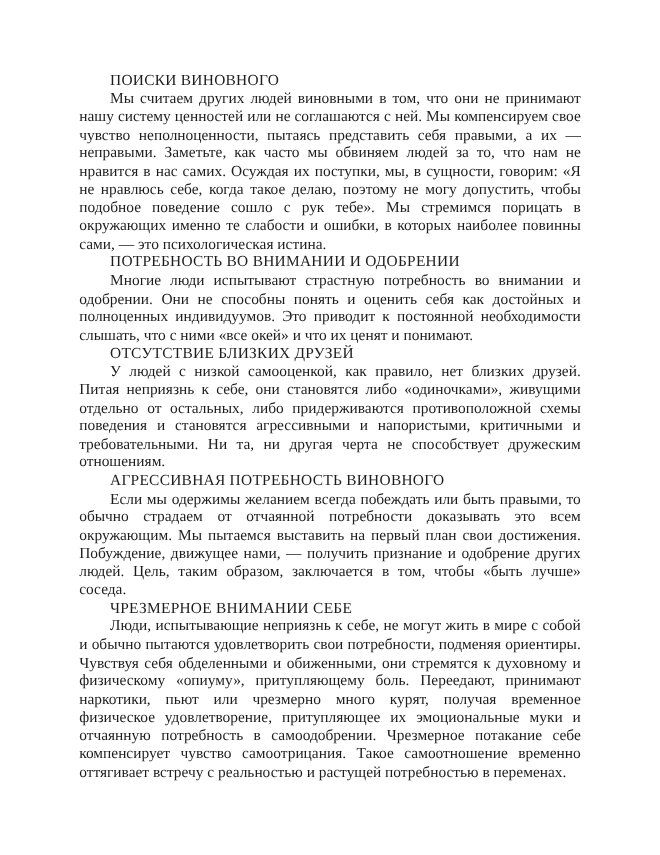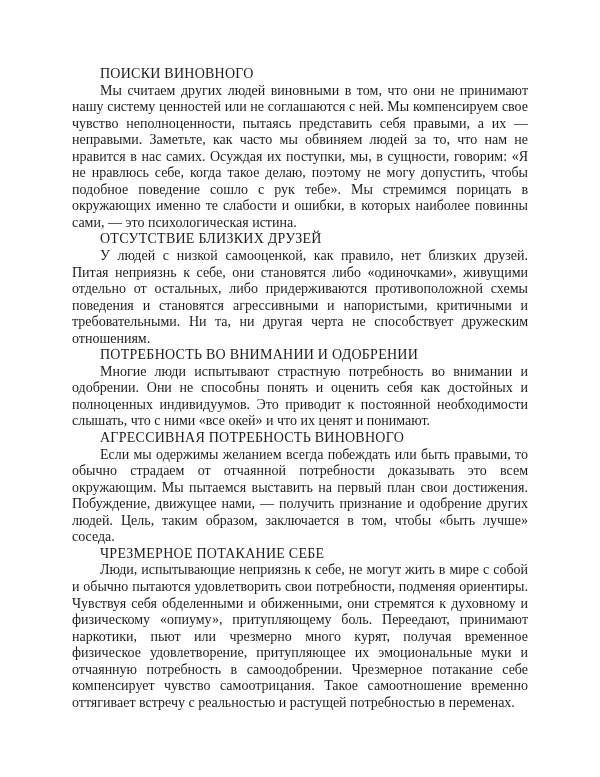--- a/index.html
+++ b/index.html
@@ -49,33 +49,33 @@
 
 <div class="page">
   <div class="page-text">
 
     <section>
       <h2 class="section-heading">ПОИСКИ ВИНОВНОГО</h2>
       <p class="section-paragraph">Мы считаем других людей виновными в том, что они не принимают нашу систему ценностей или не соглашаются с ней. Мы компенсируем свое чувство неполноценности, пытаясь представить себя правыми, а их — неправыми. Заметьте, как часто мы обвиняем людей за то, что нам не нравится в нас самих. Осуждая их поступки, мы, в сущности, говорим: «Я не нравлюсь себе, когда такое делаю, поэтому не могу допустить, чтобы подобное поведение сошло с рук тебе». Мы стремимся порицать в окружающих именно те слабости и ошибки, в которых наиболее повинны сами, — это психологическая истина.</p>
     </section>
 
     <section>
-      <h2 class="section-heading">ОТСУТСТВИЕ БЛИЗКИХ ДРУЗЕЙ</h2>
-      <p class="section-paragraph">У людей с низкой самооценкой, как правило, нет близких друзей. Питая неприязнь к себе, они становятся либо «одиночками», живущими отдельно от остальных, либо придерживаются противоположной схемы поведения и становятся агрессивными и напористыми, критичными и требовательными. Ни та, ни другая черта не способствует дружеским отношениям.</p>
+      <h2 class="section-heading">ПОТРЕБНОСТЬ ВО ВНИМАНИИ И ОДОБРЕНИИ</h2>
+      <p class="section-paragraph">Многие люди испытывают страстную потребность во внимании и одобрении. Они не способны понять и оценить себя как достойных и полноценных индивидуумов. Это приводит к постоянной необходимости слышать, что с ними «все окей» и что их ценят и понимают.</p>
     </section>
 
     <section>
-      <h2 class="section-heading">ПОТРЕБНОСТЬ ВО ВНИМАНИИ И ОДОБРЕНИИ</h2>
-      <p class="section-paragraph">Многие люди испытывают страстную потребность во внимании и одобрении. Они не способны понять и оценить себя как достойных и полноценных индивидуумов. Это приводит к постоянной необходимости слышать, что с ними «все окей» и что их ценят и понимают.</p>
+      <h2 class="section-heading">ОТСУТСТВИЕ БЛИЗКИХ ДРУЗЕЙ</h2>
+      <p class="section-paragraph">У людей с низкой самооценкой, как правило, нет близких друзей. Питая неприязнь к себе, они становятся либо «одиночками», живущими отдельно от остальных, либо придерживаются противоположной схемы поведения и становятся агрессивными и напористыми, критичными и требовательными. Ни та, ни другая черта не способствует дружеским отношениям.</p>
     </section>
 
     <section>
       <h2 class="section-heading">АГРЕССИВНАЯ ПОТРЕБНОСТЬ ВИНОВНОГО</h2>
       <p class="section-paragraph">Если мы одержимы желанием всегда побеждать или быть правыми, то обычно страдаем от отчаянной потребности доказывать это всем окружающим. Мы пытаемся выставить на первый план свои достижения. Побуждение, движущее нами, — получить признание и одобрение других людей. Цель, таким образом, заключается в том, чтобы «быть лучше» соседа.</p>
     </section>
 
     <section>
-      <h2 class="section-heading">ЧРЕЗМЕРНОЕ ПОТАКАНИЕ СЕБЕ</h2>
+      <h2 class="section-heading">ЧРЕЗМЕРНОЕ ВНИМАНИИ СЕБЕ</h2>
       <p class="section-paragraph">Люди, испытывающие неприязнь к себе, не могут жить в мире с собой и обычно пытаются удовлетворить свои потребности, подменяя ориентиры. Чувствуя себя обделенными и обиженными, они стремятся к духовному и физическому «опиуму», притупляющему боль. Переедают, принимают наркотики, пьют или чрезмерно много курят, получая временное физическое удовлетворение, притупляющее их эмоциональные муки и отчаянную потребность в самоодобрении. Чрезмерное потакание себе компенсирует чувство самоотрицания. Такое самоотношение временно оттягивает встречу с реальностью и растущей потребностью в переменах.</p>
     </section>
 
   </div>
 </div>
 
 </body></html>

